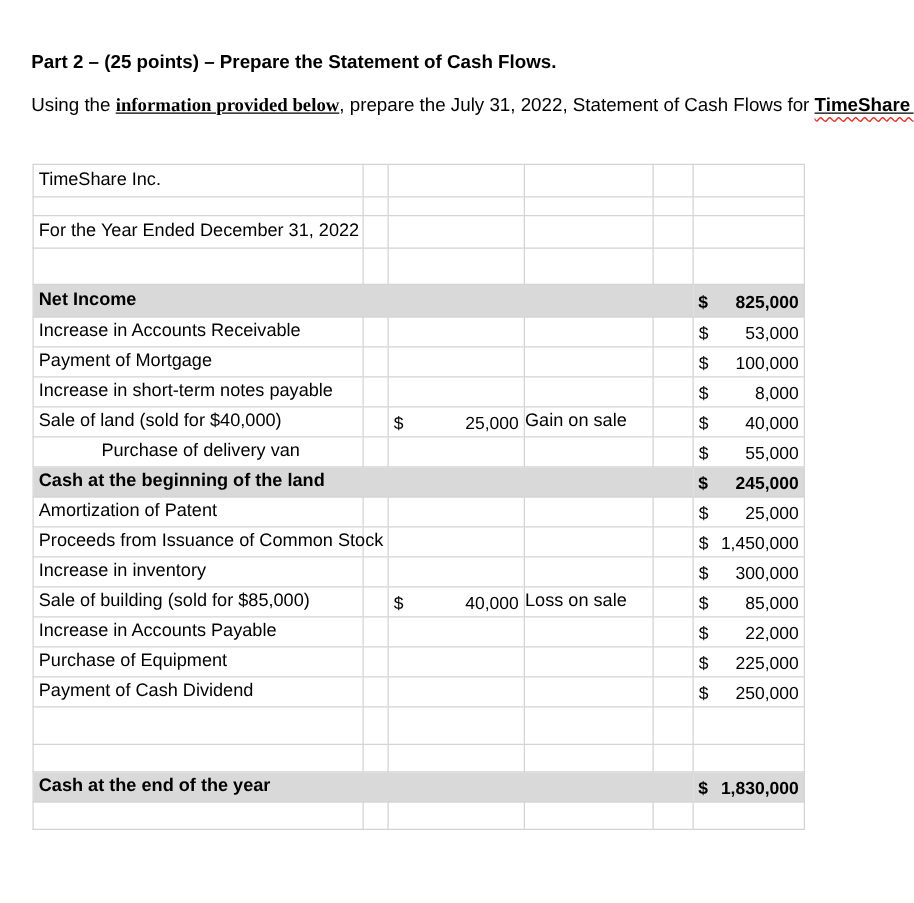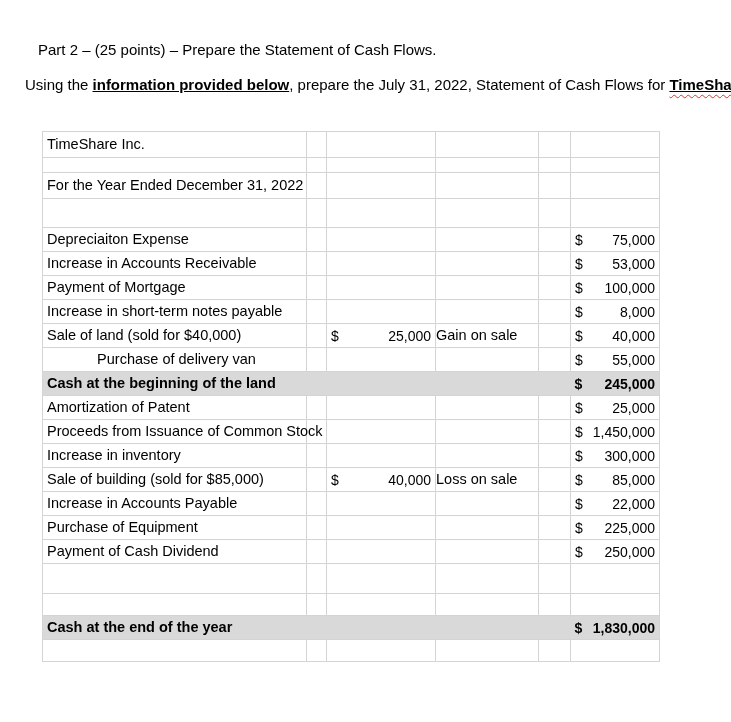--- a/index.html
+++ b/index.html
@@ -10,53 +10,54 @@
     height: 722px;
     background: #ffffff;
     color: #000000;
     font-family: "Liberation Sans", "DejaVu Sans", sans-serif;
     overflow: hidden;
   }
 
   
   .heading {
     position: absolute;
-    left: 38px;
+    left: 25px;
     top: 41px;
     font-size: 15px;
-    font-weight: 400;
+    font-weight: 700;
     white-space: nowrap;
   }
   .intro {
     position: absolute;
     left: 25px;
     top: 76px;
     font-size: 15px;
     white-space: nowrap;
   }
   .intro .emph {
     font-weight: 700;
     text-decoration: underline;
+    font-family: Liberation Serif, serif;
   }
   .intro .company-u {
     font-weight: 700;
     text-decoration: underline;
   }
   .intro .wavy {
     text-decoration-line: underline;
     text-decoration-style: wavy;
     text-decoration-color: #e0342b;
     text-decoration-thickness: 1px;
     text-underline-offset: 4px;
   }
 
   
   table.sheet {
     position: absolute;
-    left: 42px;
+    left: 26px;
     top: 131px;
     width: 617px;
     border-collapse: collapse;
     table-layout: fixed;
     font-size: 14.5px;
     line-height: 1;
   }
   table.sheet td {
     border: 1px solid #d4d4d4;
     padding: 0;
@@ -135,30 +136,26 @@
           <td class="amt"></td>
         </tr>
         <tr style="height: 29px;">
           <td></td>
           <td></td>
           <td></td>
           <td></td>
           <td></td>
           <td></td>
         </tr>
-        <tr style="height: 24px;">
-          <td class="label">Depreciaiton Expense</td>
-          <td></td>
-          <td></td>
-          <td></td>
-          <td></td>
-          <td class="amt">
-            <div class="money">
-              <span>$</span>
-              <span>75,000</span>
+        <tr class="highlight" style="height: 26px;">
+          <td class="label" colspan="5">Net Income</td>
+          <td class="amt">
+            <div class="money">
+              <span>$</span>
+              <span>825,000</span>
             </div>
           </td>
         </tr>
         <tr style="height: 24px;">
           <td class="label">Increase in Accounts Receivable</td>
           <td></td>
           <td></td>
           <td></td>
           <td></td>
           <td class="amt">

